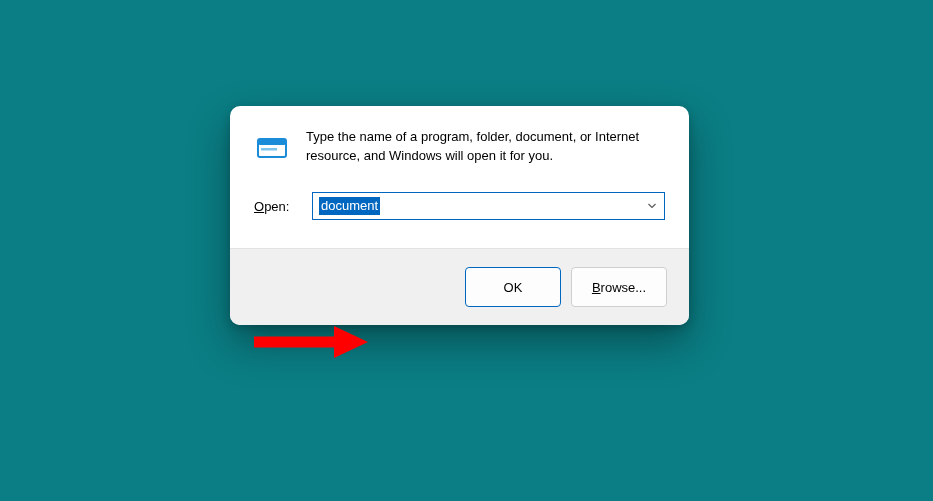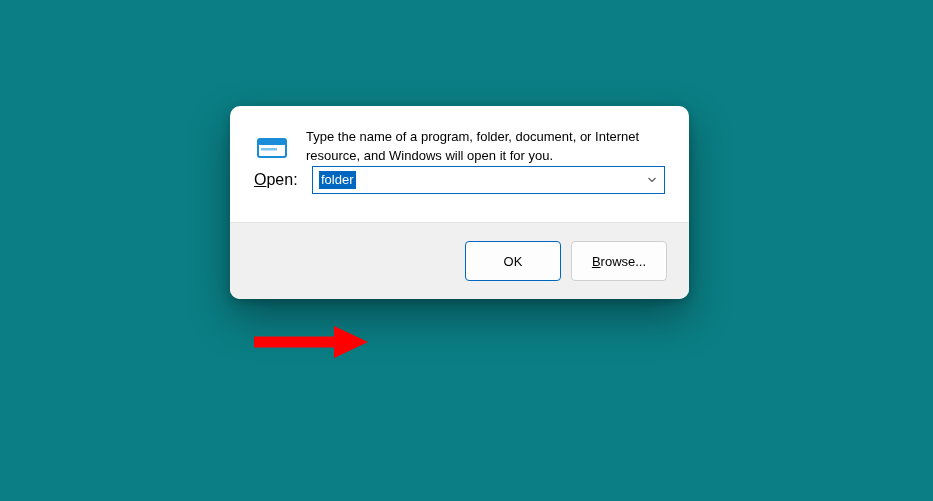--- a/index.html
+++ b/index.html
@@ -57,39 +57,40 @@
       border: none;
       cursor: pointer;
     }
     .body-area {
       padding: 22px 24px 28px 24px;
     }
     .instruction-row {
       display: flex;
       align-items: flex-start;
       gap: 16px;
+      margin-bottom: 26px;
     }
     .run-large-icon {
       width: 36px;
       height: 36px;
       flex-shrink: 0;
       margin-top: 2px;
     }
     .instruction-text {
       font-size: 13px;
       line-height: 1.45;
       color: #000;
     }
     .open-row {
       display: flex;
       align-items: center;
       gap: 16px;
     }
     .open-label {
-      font-size: 16px;
+      font-size: 13px;
       width: 42px;
     }
     .open-label .u {
       text-decoration: underline;
     }
     .combobox {
       position: relative;
       flex: 1;
       height: 28px;
       border: 1px solid #0067c0;
@@ -165,21 +166,21 @@
           <rect x="4" y="9" width="28" height="6" rx="2" fill="#1a8cd8"></rect>
           <rect x="7" y="18" width="16" height="2.5" fill="#7fc6ef"></rect>
         </svg>
       </span>
       <div class="instruction-text">Type the name of a program, folder, document, or Internet resource, and Windows will open it for you.</div>
     </div>
 
     <div class="open-row">
       <div class="open-label"><span class="u">O</span><span>pen:</span></div>
       <div class="combobox">
-        <span class="combobox-value">folder</span>
+        <span class="combobox-value">document</span>
         <span class="combo-arrow">
           <svg width="10" height="10" viewBox="0 0 10 10">
             <polyline points="1.5,3 5,6.5 8.5,3" fill="none" stroke="#555" stroke-width="1.1"></polyline>
           </svg>
         </span>
       </div>
     </div>
   </div>
 
   <div class="button-bar">

